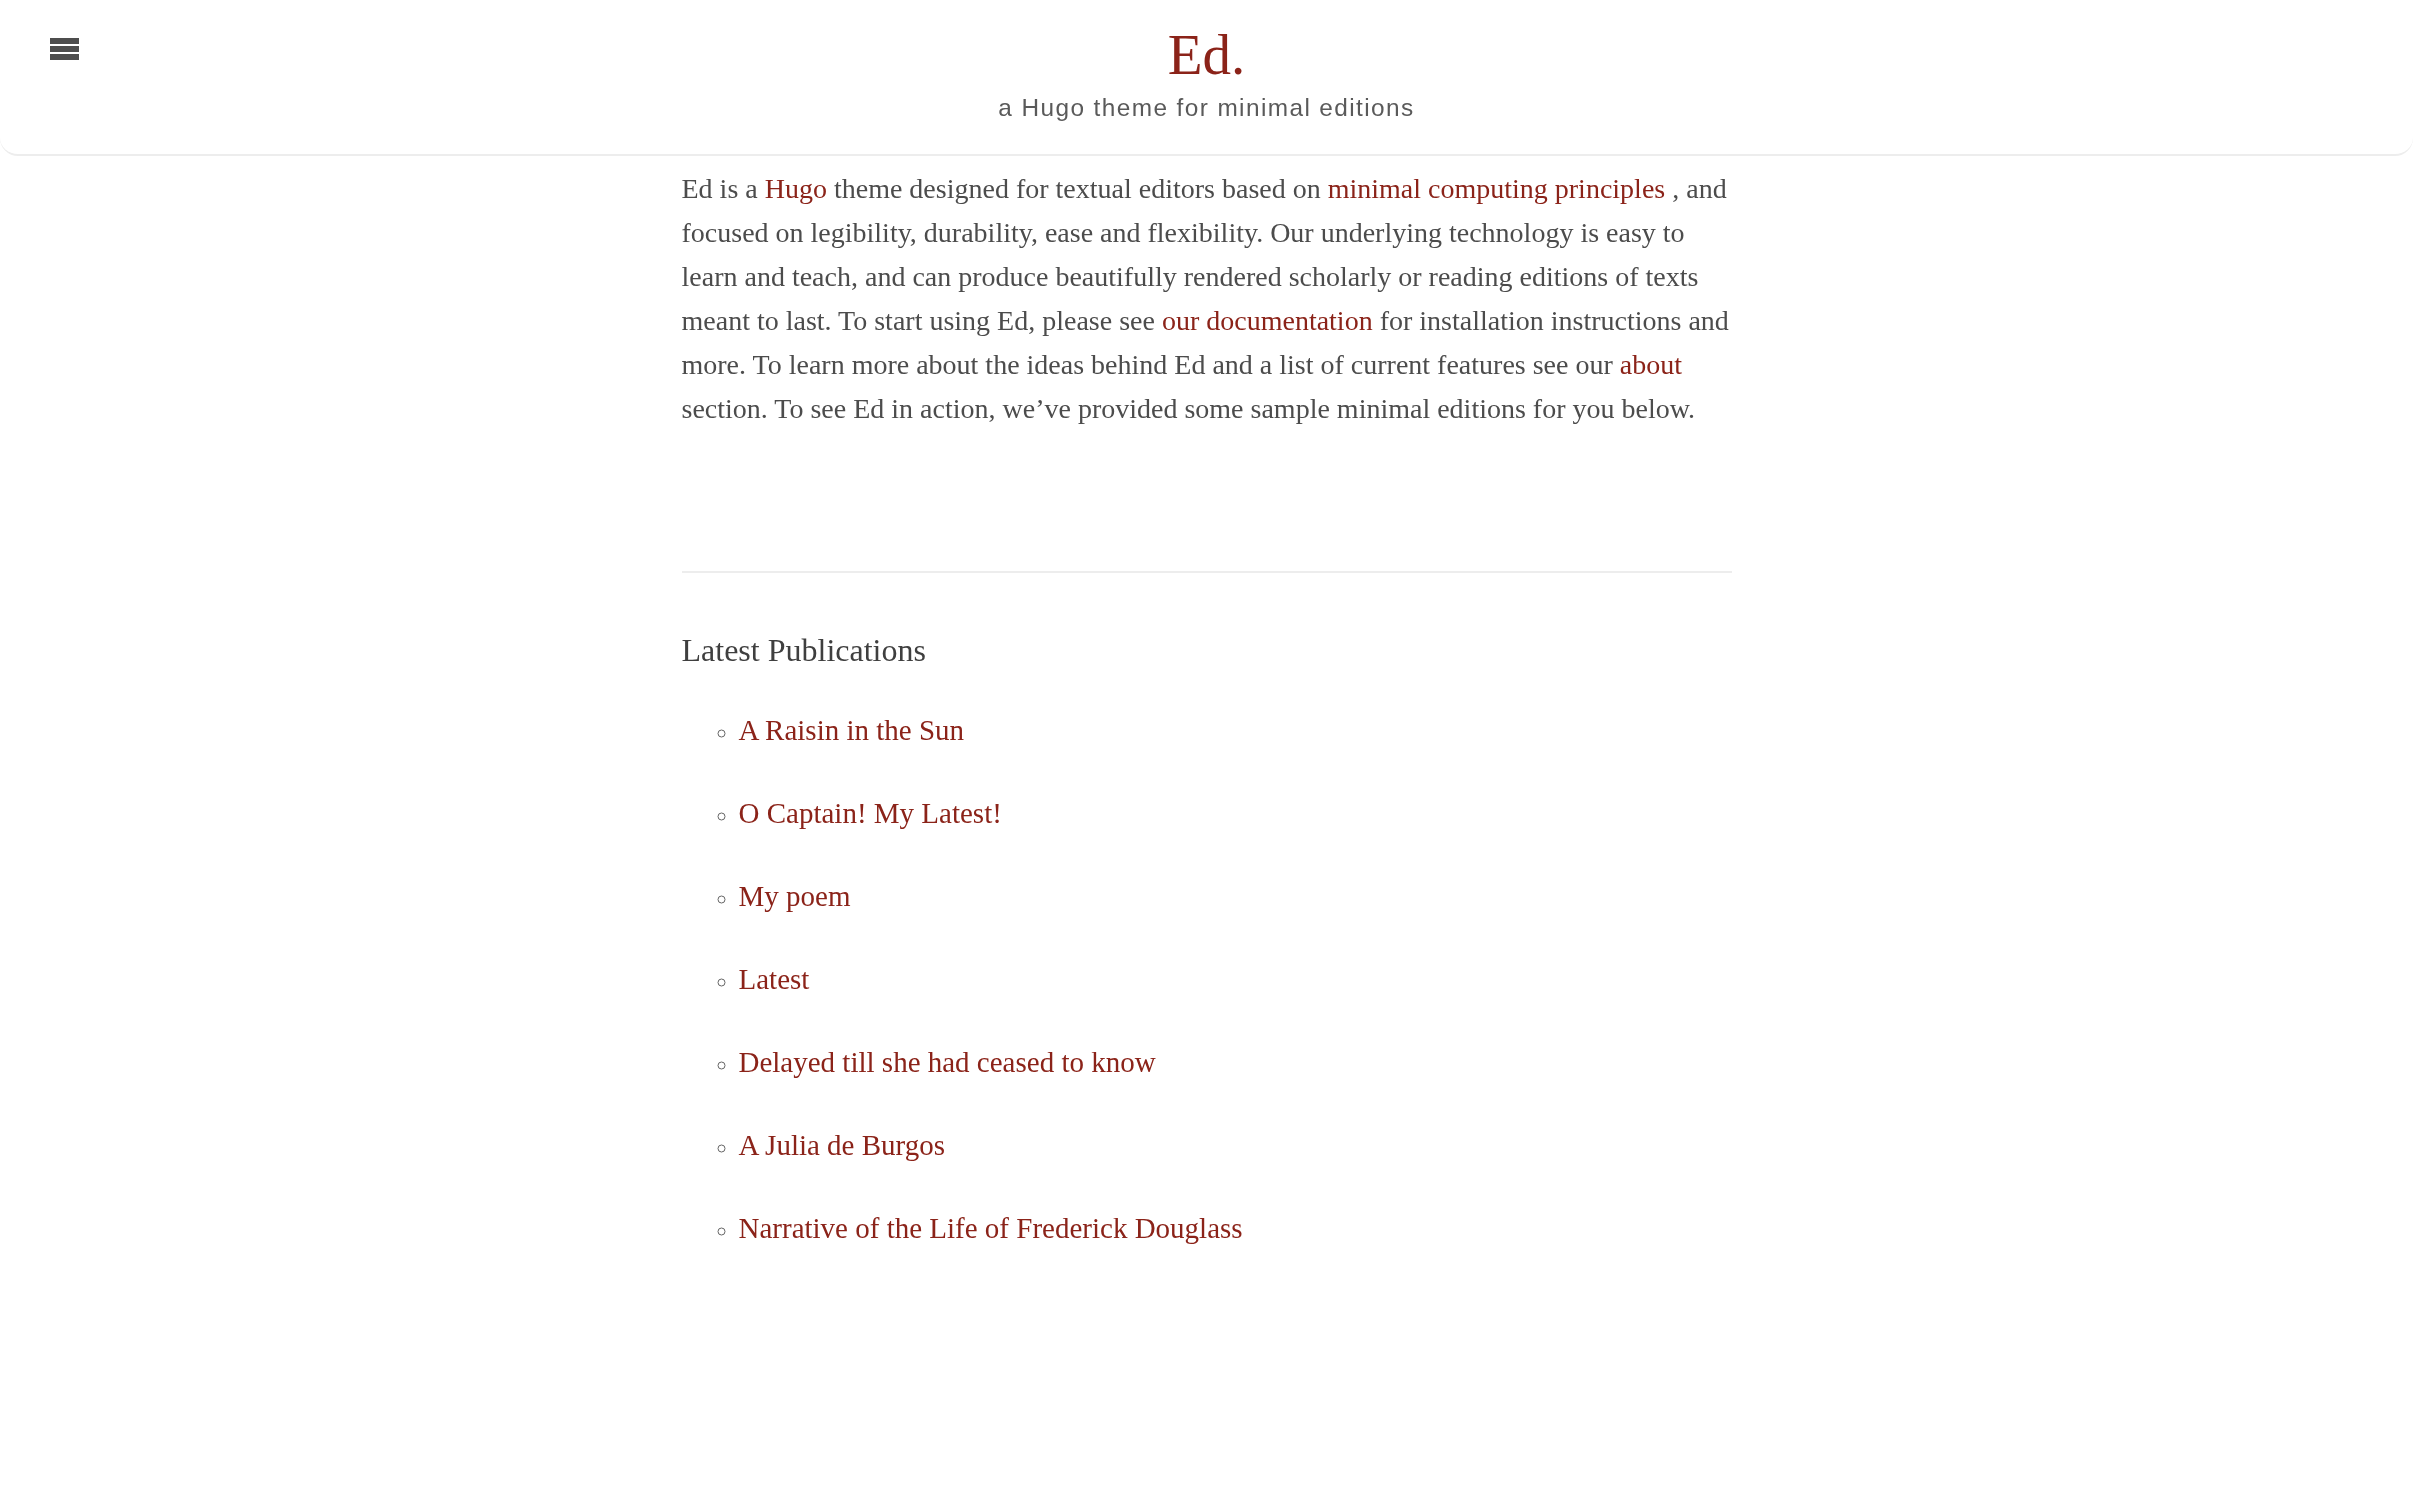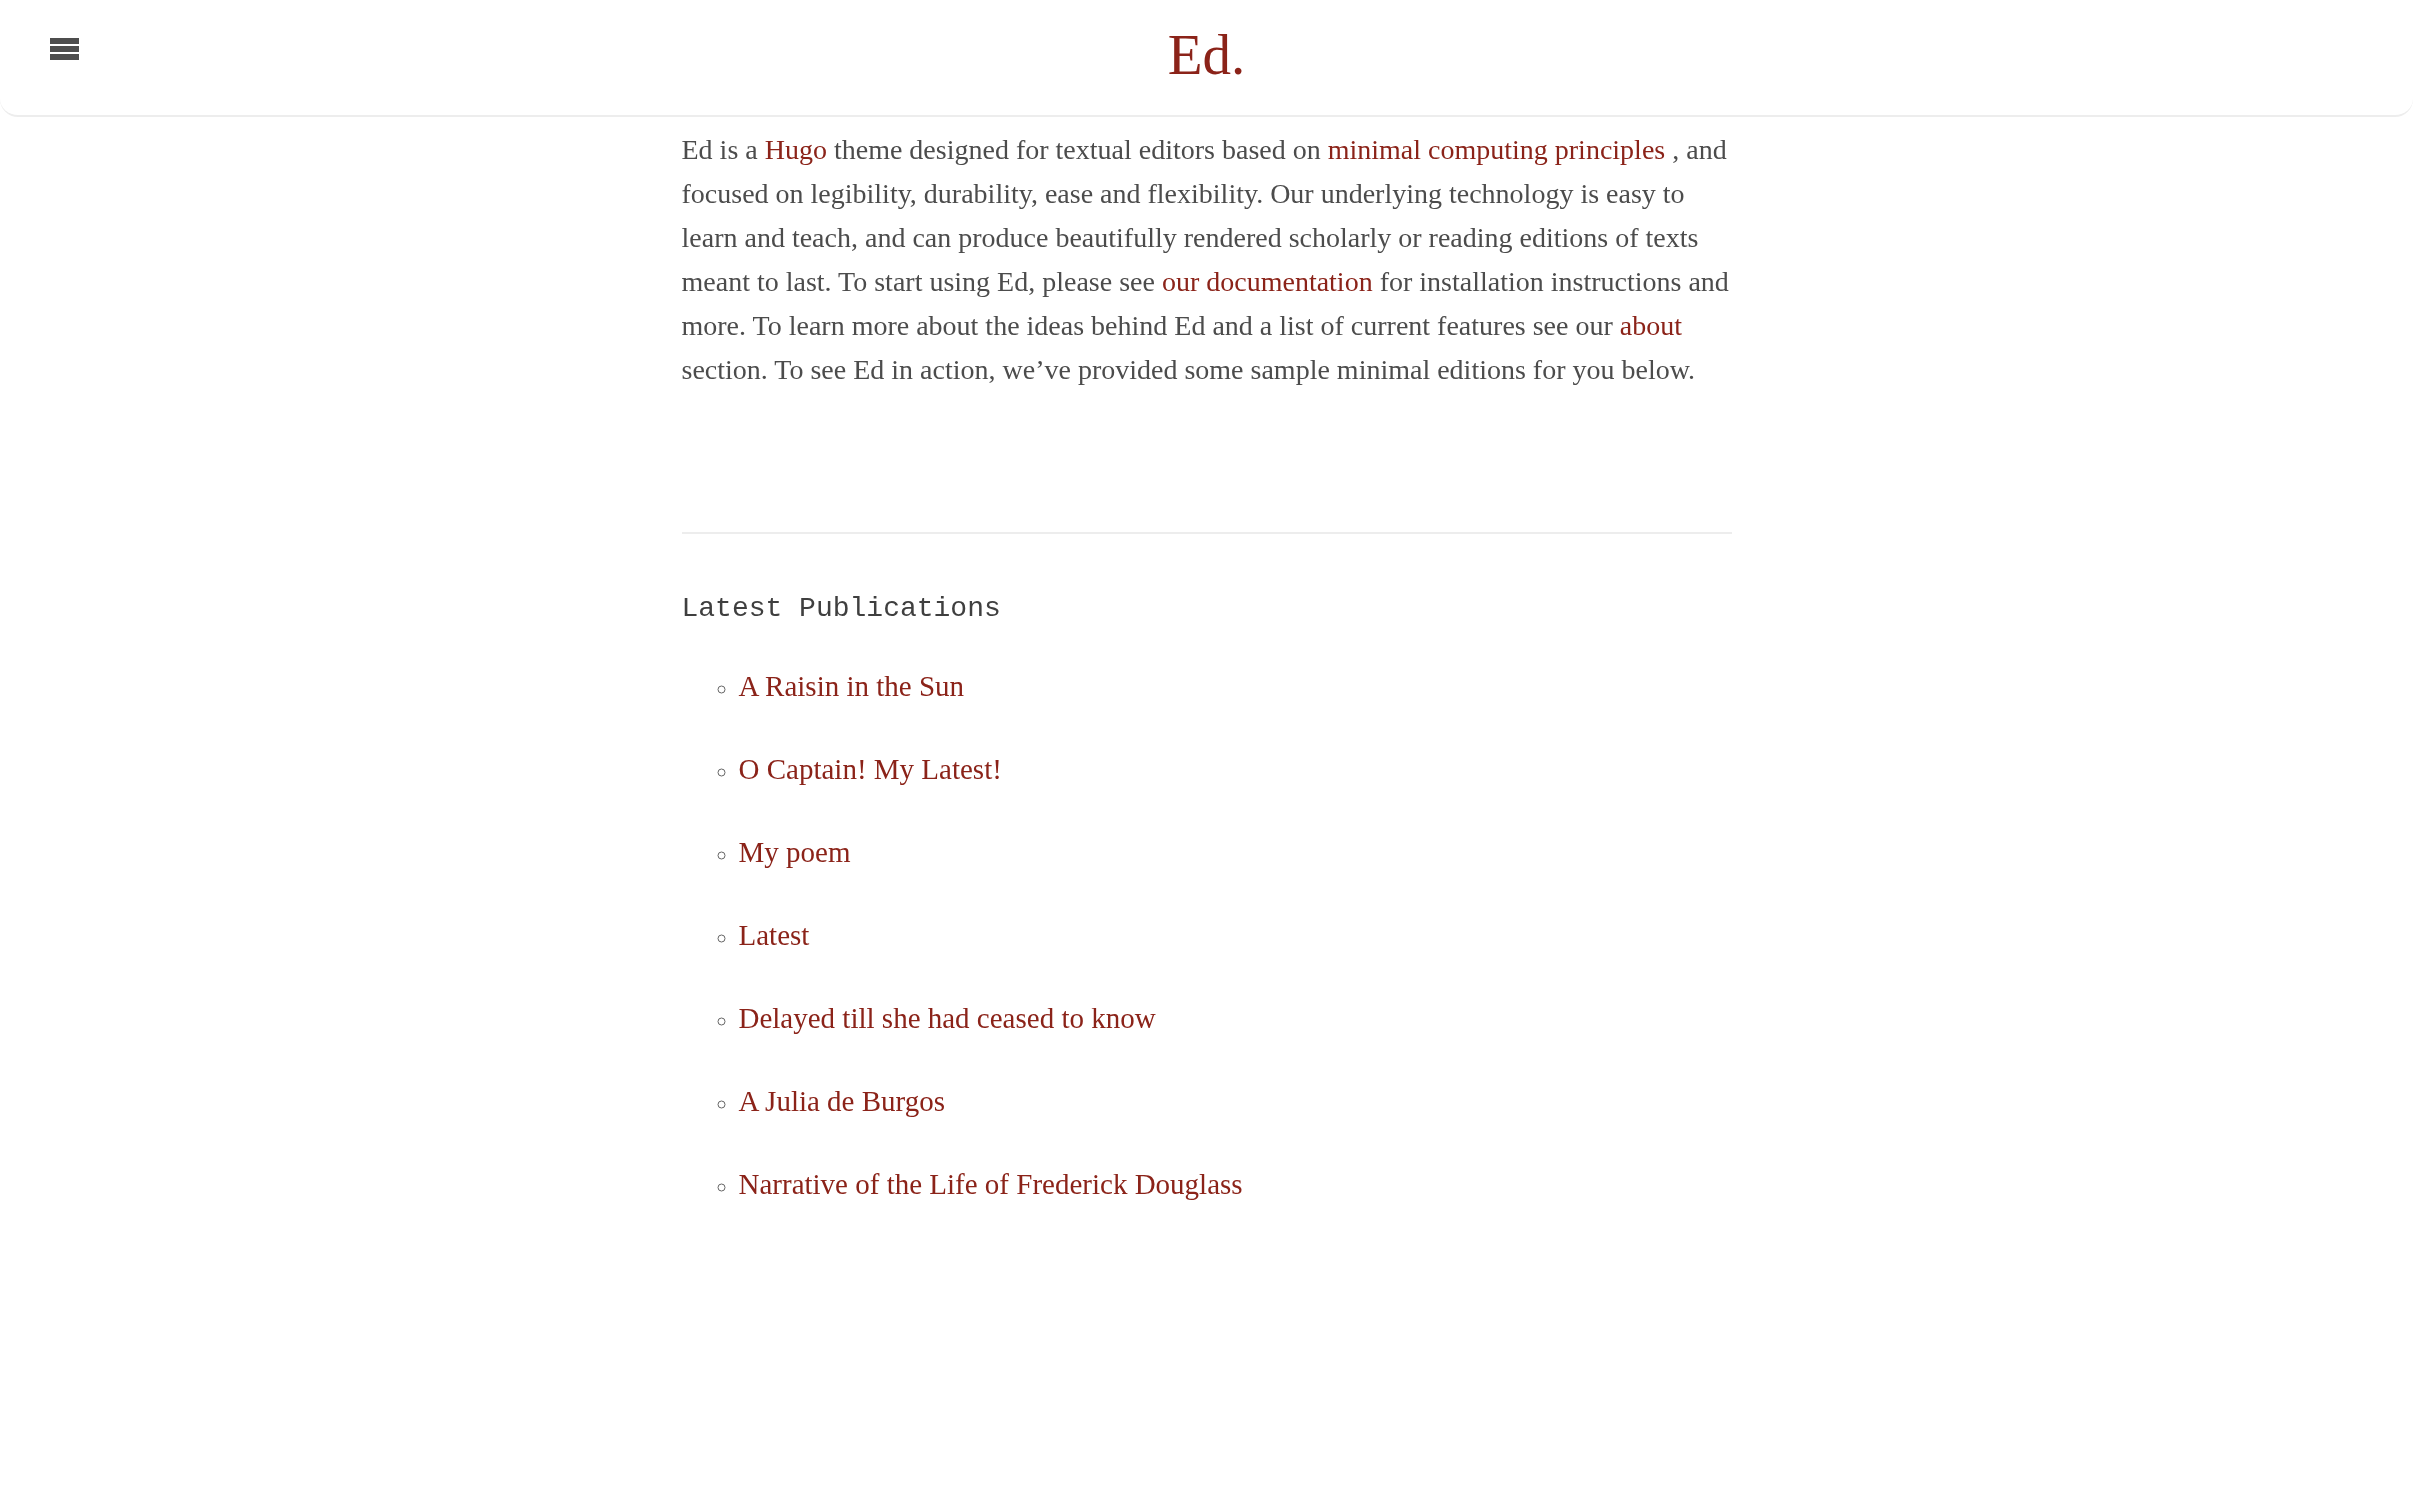--- a/index.html
+++ b/index.html
@@ -96,22 +96,22 @@
     color: var(--accent);
     text-decoration: none;
   }
   .section-divider {
     margin: 140px 0 0 0;
     border: none;
     border-top: 2.2px solid var(--divider);
   }
   .publications-heading {
     margin-top: 59px;
-    font-family: Liberation Mono, monospace;
-    font-size: 28px;
+    font-family: Liberation Serif, serif;
+    font-size: 32px;
     line-height: 1.15;
     font-weight: 400;
     color: var(--heading-text);
   }
   .publications-list {
     margin-top: 14.4px;
     padding-left: 57px;
     list-style-type: circle;
   }
   .publications-list li {
@@ -128,20 +128,21 @@
 </head>
 <body>
 
 <header class="site-header">
   <button class="menu-button" aria-label="menu">
     <span class="bar"></span>
     <span class="bar"></span>
     <span class="bar"></span>
   </button>
   <h1 class="site-title"><a href="#">Ed.</a></h1>
+  <p class="site-subtitle">a Hugo theme for minimal editions</p>
 </header>
 
 <main class="content">
   <section>
     <p class="intro-paragraph"><span>Ed is a </span><a href="#">Hugo</a><span> theme designed for textual editors based on </span><a href="#">minimal computing principles</a><span> , and focused on legibility, durability, ease and flexibility. Our underlying technology is easy to learn and teach, and can produce beautifully rendered scholarly or reading editions of texts meant to last. To start using Ed, please see </span><a href="#">our documentation</a><span> for installation instructions and more. To learn more about the ideas behind Ed and a list of current features see our </span><a href="#">about</a><span> section. To see Ed in action, we’ve provided some sample minimal editions for you below.</span></p>
   </section>
 
   <hr class="section-divider">
 
   <section>

